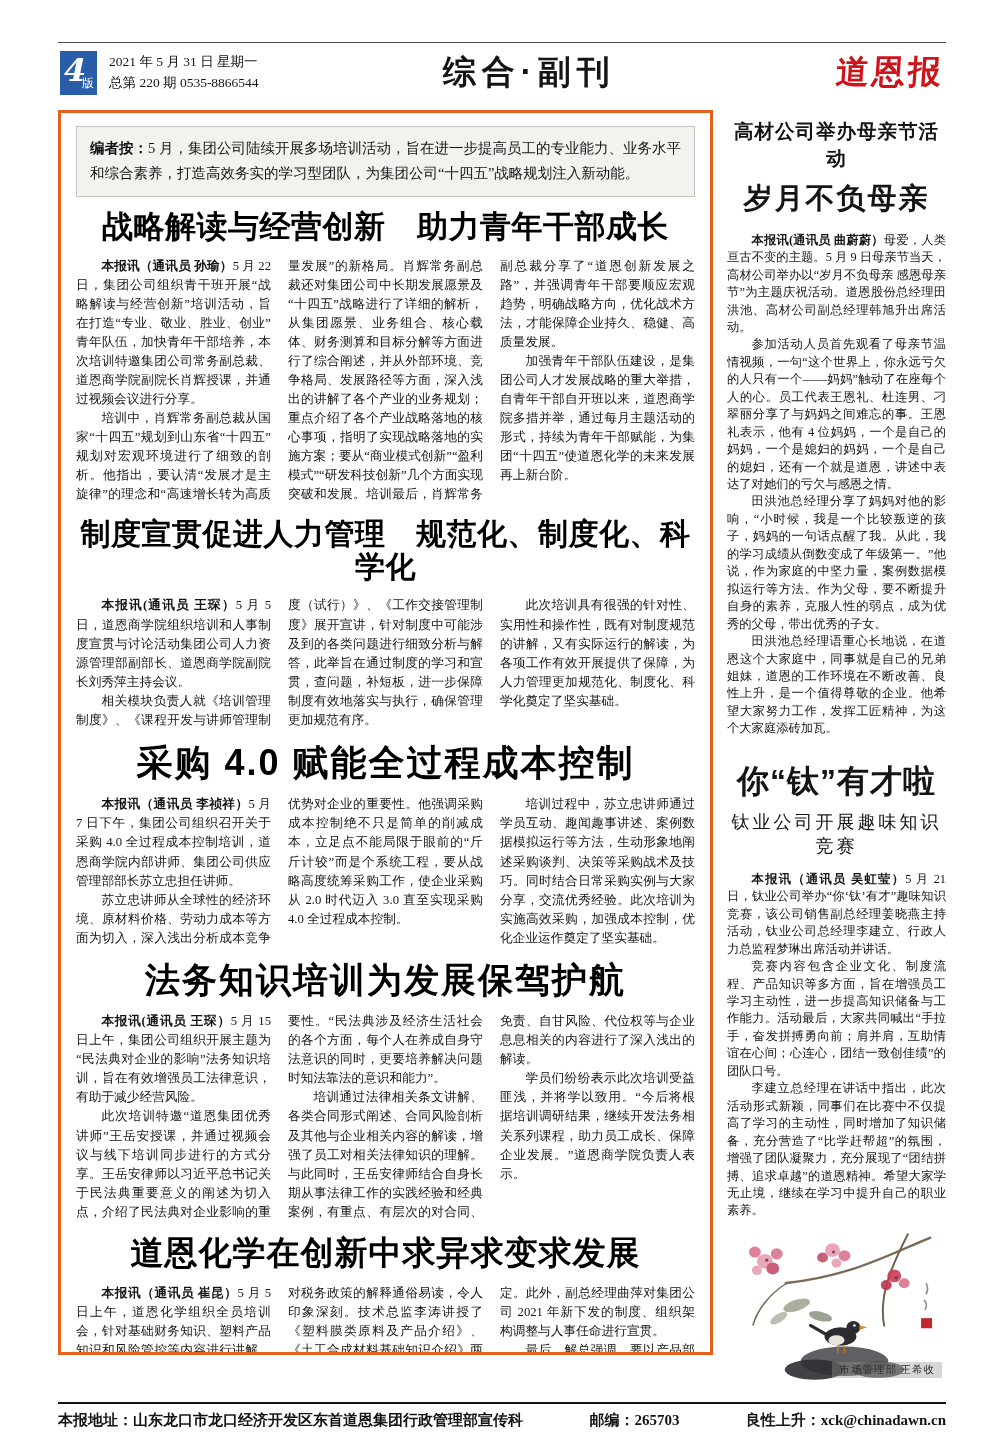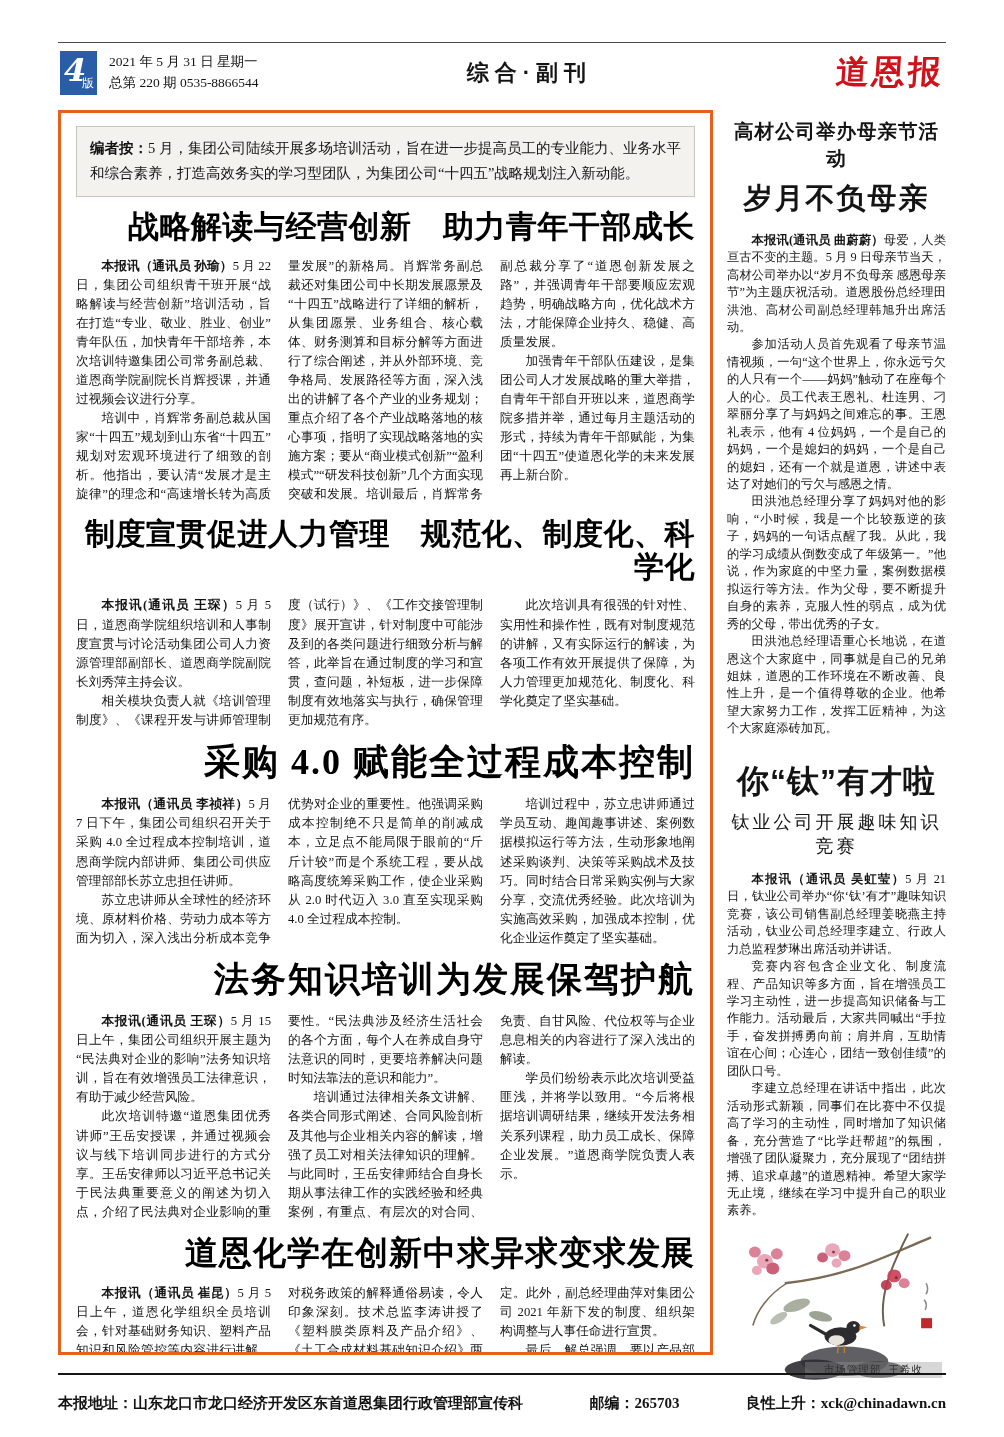--- a/index.html
+++ b/index.html
@@ -9,36 +9,36 @@
   
   .masthead-row{border-top:1.5px solid #4a4a4a;display:flex;align-items:center;
                 padding:7px 2px 9px;}
   .page-box{width:37px;height:44px;background:#2a5da8;color:#fff;position:relative;
             flex:0 0 auto;}
   .page-box .num{position:absolute;left:4px;top:0px;font-size:32px;font-weight:bold;
                  font-style:italic;font-family:"DejaVu Serif",serif;}
   .page-box .ban{position:absolute;right:3px;bottom:3px;font-size:12px;}
   .date-block{margin-left:12px;font-size:13.5px;line-height:1.55;flex:0 0 auto;}
   .section-title{flex:1;text-align:center;font-family:"Liberation Sans","DejaVu Sans",sans-serif;
-                 font-weight:900;font-size:22px;letter-spacing:6px;transform:translateX(-18px);}
+                 font-weight:900;font-size:33px;letter-spacing:6px;transform:translateX(-18px);}
   .paper-name{flex:0 0 auto;color:#d0121b;font-weight:900;font-size:33px;letter-spacing:3px;
               font-family:"DejaVu Serif",serif;transform:skewX(-4deg);}
   
   .content-row{display:flex;gap:14px;margin-top:6px;}
   .main-box{width:655px;height:1245px;box-sizing:border-box;border:3.5px solid #e8611c;
             padding:13px 15px 0;overflow:hidden;flex:0 0 auto;}
   .right-col{flex:1;height:1276px;overflow:hidden;display:flex;flex-direction:column;
              padding-top:6px;box-sizing:border-box;}
   
   .editor-note{background:#f3f2ef;border:1px solid #c7c5bf;padding:9px 13px;
                font-size:14.5px;line-height:1.75;text-align:justify;}
   .editor-note b{font-weight:bold;}
   
   .article{margin-top:13px;}
-  .article h2{text-align:right;font-family:Liberation Serif, serif;
+  .article h2{text-align:center;font-family:Liberation Sans, sans-serif;
               font-weight:900;color:#000;margin:8px 0 13px;line-height:1.1;}
   .t1{font-size:31px;letter-spacing:0.5px;}
   .t2{font-size:30px;letter-spacing:0.5px;}
   .t3{font-size:36px;letter-spacing:2px;}
   .t4{font-size:35px;letter-spacing:2px;}
   .t5{font-size:33px;letter-spacing:1px;}
   .cols{column-count:3;column-gap:17px;font-size:12.7px;line-height:1.5;text-align:justify;}
   .para{margin:0;text-indent:2em;}
   .para b{font-weight:bold;}
   
@@ -48,24 +48,24 @@
            font-weight:900;font-size:29px;line-height:1.3;letter-spacing:2px;margin:0 0 14px;}
   .r-body{font-size:12.3px;line-height:1.42;text-align:justify;}
   .r-body .para{margin:0;text-indent:2em;}
   .ti-title{text-align:center;font-family:"Liberation Sans","DejaVu Sans",sans-serif;
             font-weight:900;font-size:32px;margin:22px 0 6px;letter-spacing:1px;}
   .ti-sub{text-align:center;font-size:18px;letter-spacing:3px;margin:0 4px 13px;}
   
   .painting{flex:1;min-height:120px;margin-top:10px;position:relative;}
   .painting svg{width:100%;height:100%;display:block;}
   .paint-caption{position:absolute;right:4px;bottom:8px;background:rgba(150,150,150,.38);
-                 color:#303030;font-size:10.5px;padding:1px 19px;letter-spacing:1px;font-family:Liberation Mono, monospace;}
-  
-  .footer{position:absolute;left:58px;right:58px;bottom:24px;border-top:2px solid #141414;
-          padding-top:19px;display:flex;justify-content:space-between;align-items:baseline;
+                 color:#303030;font-size:10.5px;padding:1px 7px;letter-spacing:1px;}
+  
+  .footer{position:absolute;left:58px;right:58px;bottom:7px;border-top:2px solid #141414;
+          padding-top:7px;display:flex;justify-content:space-between;align-items:baseline;
           font-size:15px;font-weight:bold;}
   .footer .mid{flex:0 0 auto;margin:0 30px;}
 </style>
 </head>
 <body>
 
 <div class="sheet">
 
   <div class="masthead-row">
     <div class="page-box">

